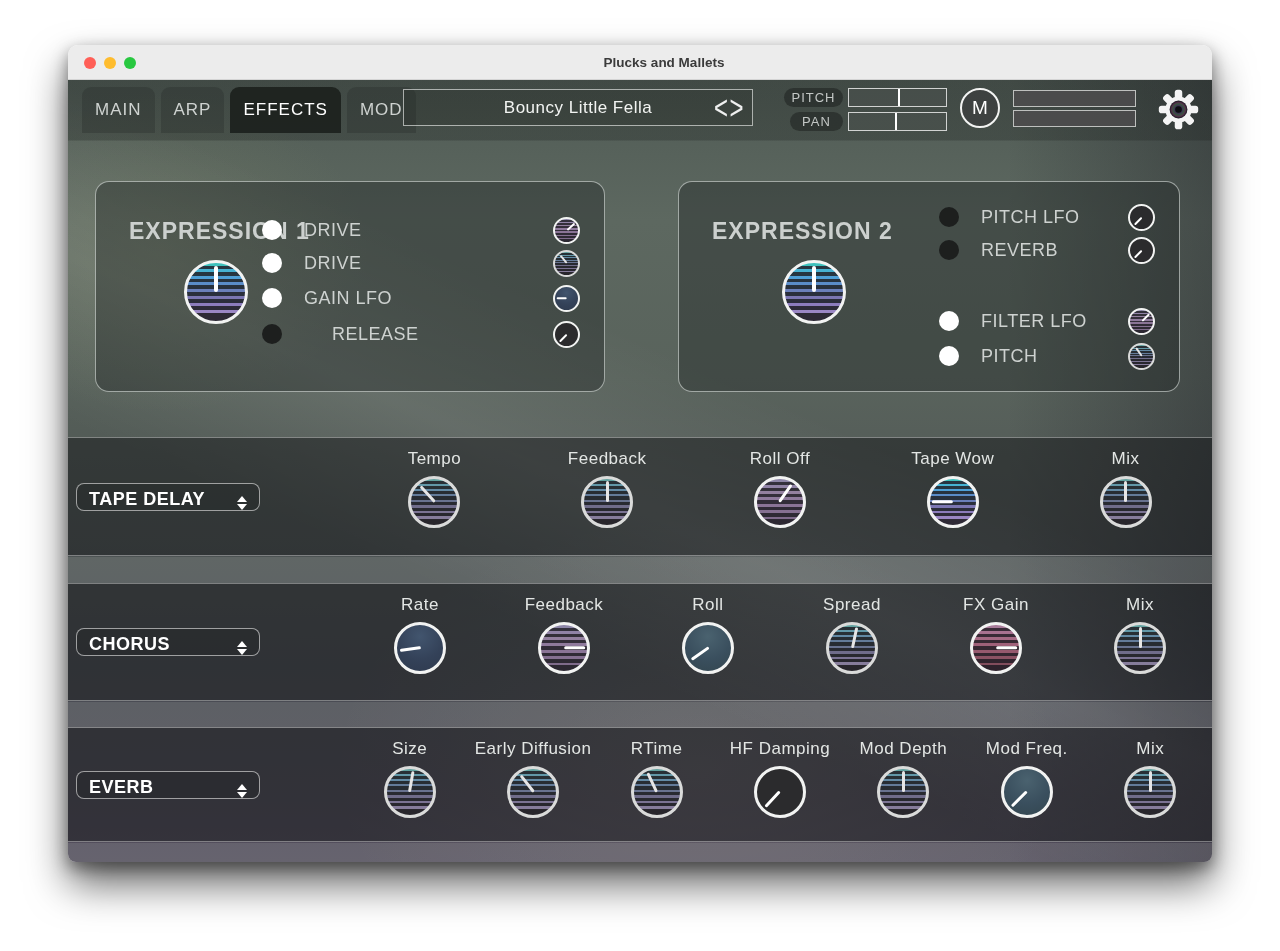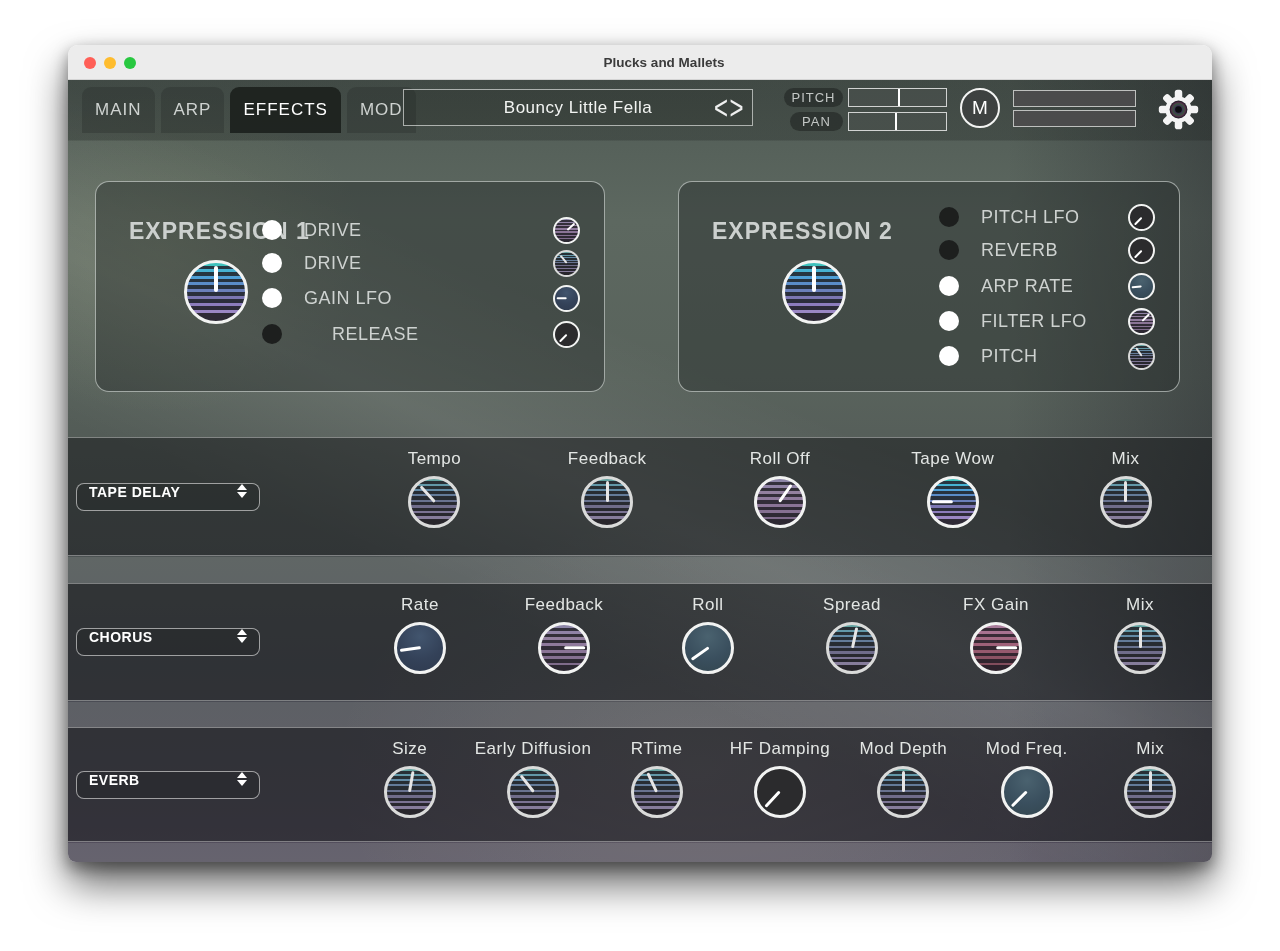--- a/index.html
+++ b/index.html
@@ -121,23 +121,23 @@
     background:rgba(24,27,29,0.52);
     border-top:1px solid rgba(255,255,255,0.38);border-bottom:1px solid rgba(255,255,255,0.38);}
   .row1{top:357px;height:119px;}
   .row2{top:503px;height:118px;}
   .row3{top:647px;height:115px;}
   .gapstrip{position:absolute;left:0;right:0;height:26px;background:rgba(190,198,192,0.17);}
   .g1{top:477px;}
   .g2{top:622px;}
   .bottomstrip{position:absolute;left:0;right:0;top:763px;height:19px;background:rgba(200,206,200,0.16);}
   .fx-left{flex:0 0 280px;display:flex;align-items:center;}
-  .dd{margin-left:8px;width:184px;height:28px;box-sizing:border-box;display:flex;align-items:flex-start;
+  .dd{margin-left:8px;width:184px;height:28px;box-sizing:border-box;display:flex;align-items:flex-end;
     border:1px solid rgba(255,255,255,0.55);border-radius:8px;background:rgba(30,34,32,0.30);
-    padding:0 12px;color:#fff;font-size:14px;font-weight:bold;letter-spacing:0.5px;}
+    padding:0 12px;color:#fff;font-size:18px;font-weight:bold;letter-spacing:0.5px;}
   .dd-arrows{margin-left:auto;display:flex;flex-direction:column;align-items:center;gap:2px;}
   .tri-up{width:0;height:0;border-left:5px solid transparent;border-right:5px solid transparent;border-bottom:6px solid #fff;}
   .tri-down{width:0;height:0;border-left:5px solid transparent;border-right:5px solid transparent;border-top:6px solid #fff;}
   .fx-cell{flex:1 1 0;display:flex;flex-direction:column;align-items:center;padding-top:11px;}
   .fx-label{font-size:17px;letter-spacing:0.5px;color:#e3e6e4;}
   .fx-cell .knob{margin-top:7px;}
 </style>
 </head>
 <body>
 
@@ -270,27 +270,20 @@
               <span class="ptr" style="--a: -135deg;"></span>
             </span>
         </div>
         <div class="opt r1">
           <span class="radio"></span>
           <span class="opt-label">REVERB</span>
           <span class="knob knob-sm k-dark">
               <span class="ptr" style="--a: -135deg;"></span>
             </span>
         </div>
-        <div class="opt r2">
-          <span class="radio on"></span>
-          <span class="opt-label">ARP RATE</span>
-          <span class="knob knob-sm k-solid">
-              <span class="ptr" style="--a: -95deg;"></span>
-            </span>
-        </div>
         <div class="opt r3">
           <span class="radio on"></span>
           <span class="opt-label">FILTER LFO</span>
           <span class="knob knob-sm k-purple">
               <span class="ptr" style="--a: 45deg;"></span>
             </span>
         </div>
         <div class="opt r4">
           <span class="radio on"></span>
           <span class="opt-label">PITCH</span>

